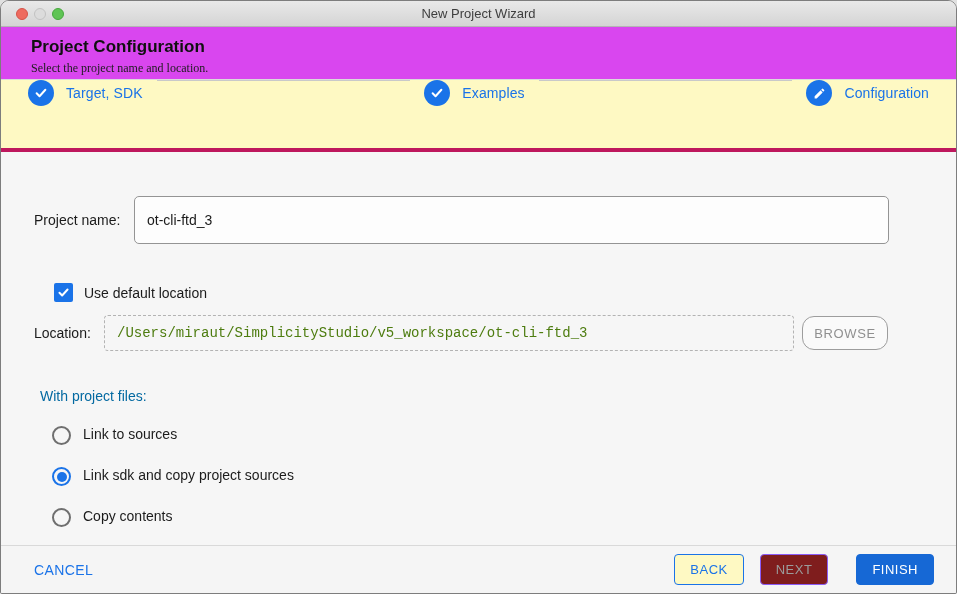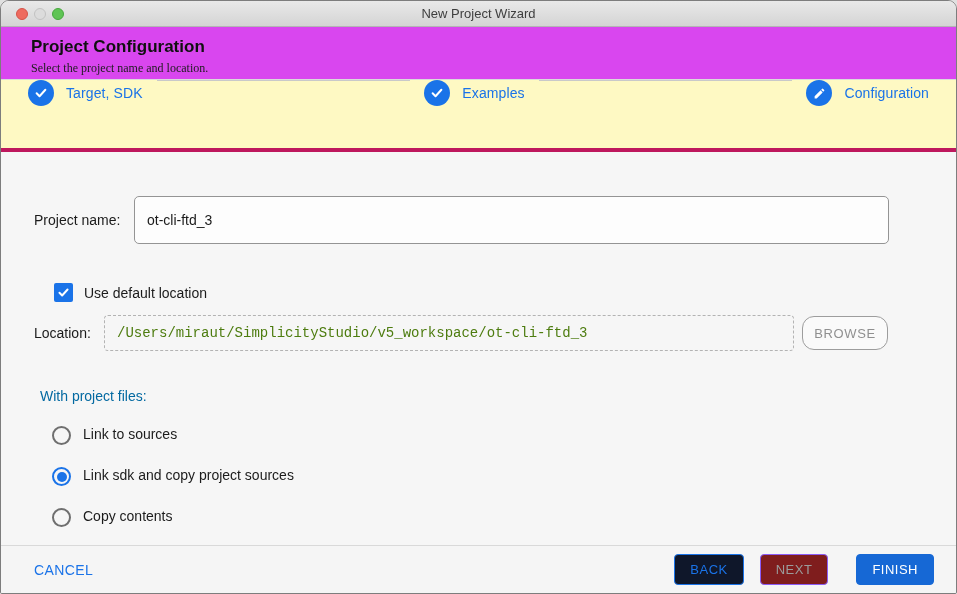--- a/index.html
+++ b/index.html
@@ -157,21 +157,21 @@
   .footer-spacer { flex: 1 1 auto; }
   .btn {
     height: 31px; border-radius: 4px;
     font-family: "Liberation Sans", sans-serif;
     font-size: 13px; font-weight: 500; letter-spacing: .5px;
     padding: 0 15px;
     cursor: pointer;
   }
   .btn-back {
     border: 1px solid var(--accent, #1a73e8);
-    background: #0f172a; color: var(--accent, #1a73e8);
+    background: #fef9c3; color: var(--accent, #1a73e8);
     min-width: 64px;
   }
   .btn-next {
     margin-left: 16px;
     border: 1px solid #8b5cf6;
     background: #7f1d1d; color: #9b9b9b;
     min-width: 57px;
   }
   .btn-finish {
     margin-left: 28px;

